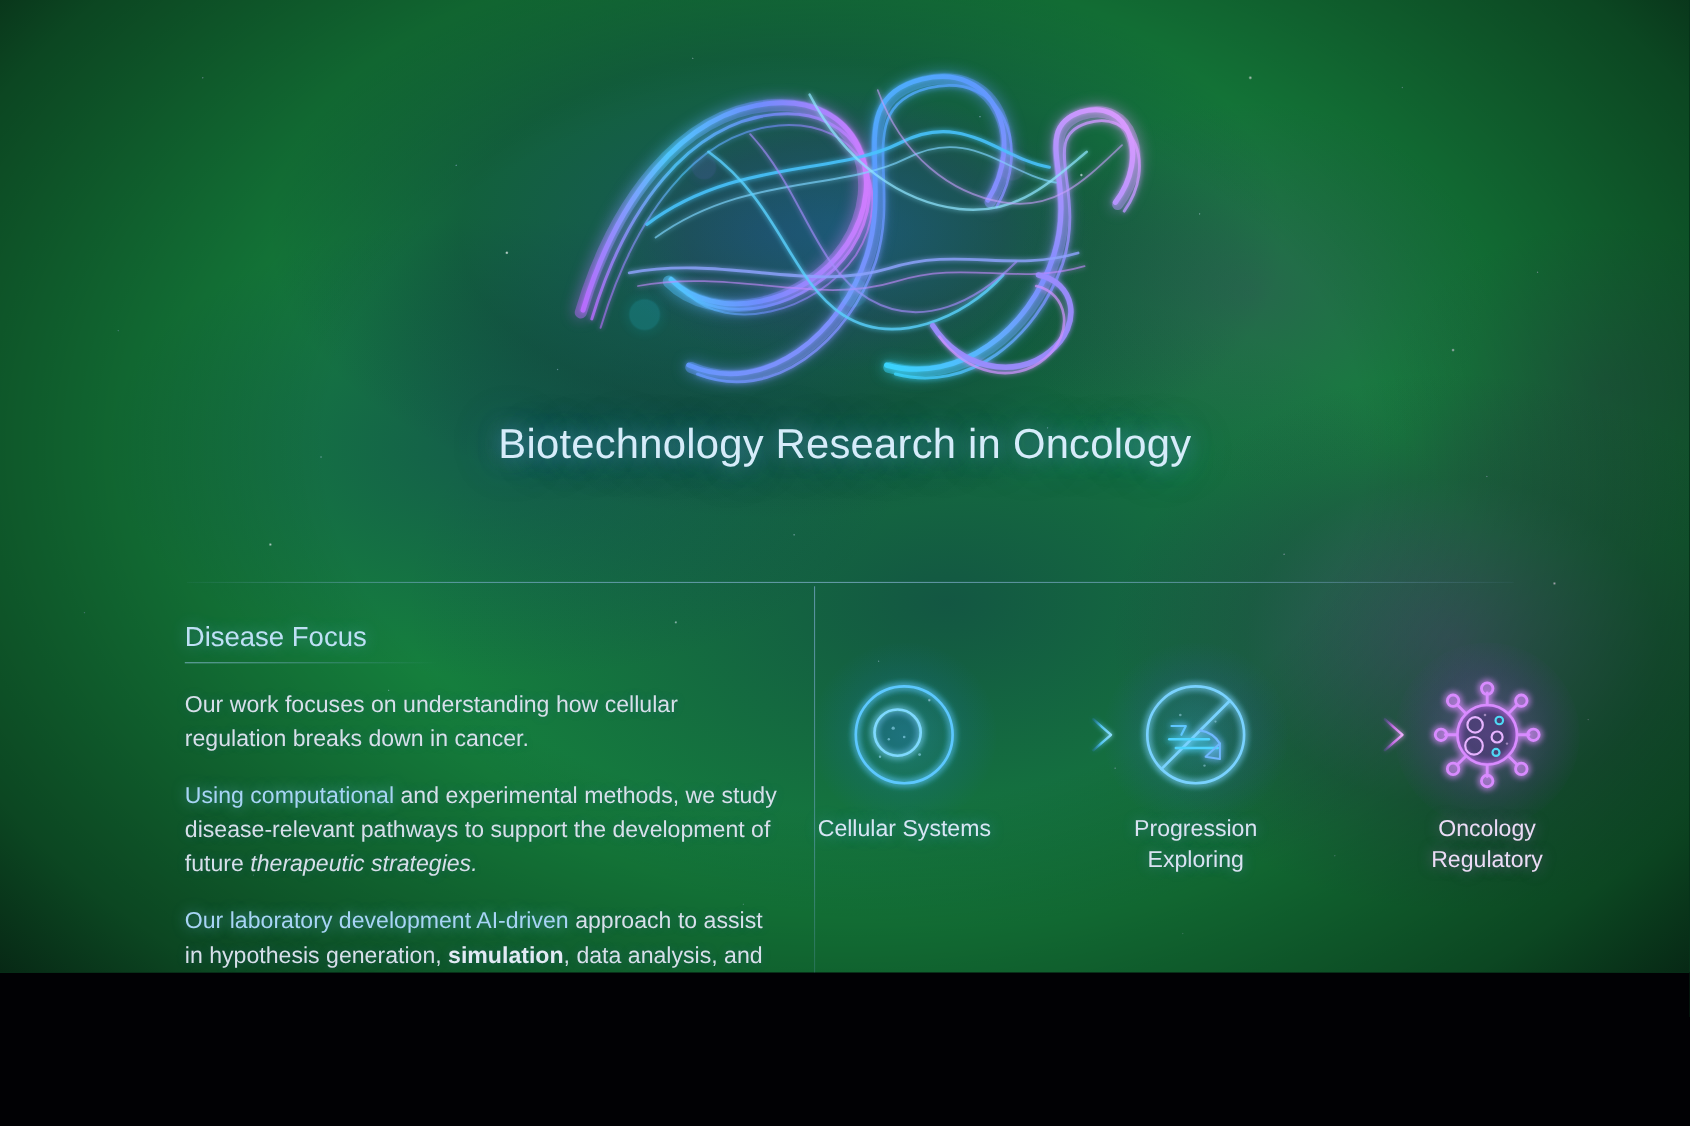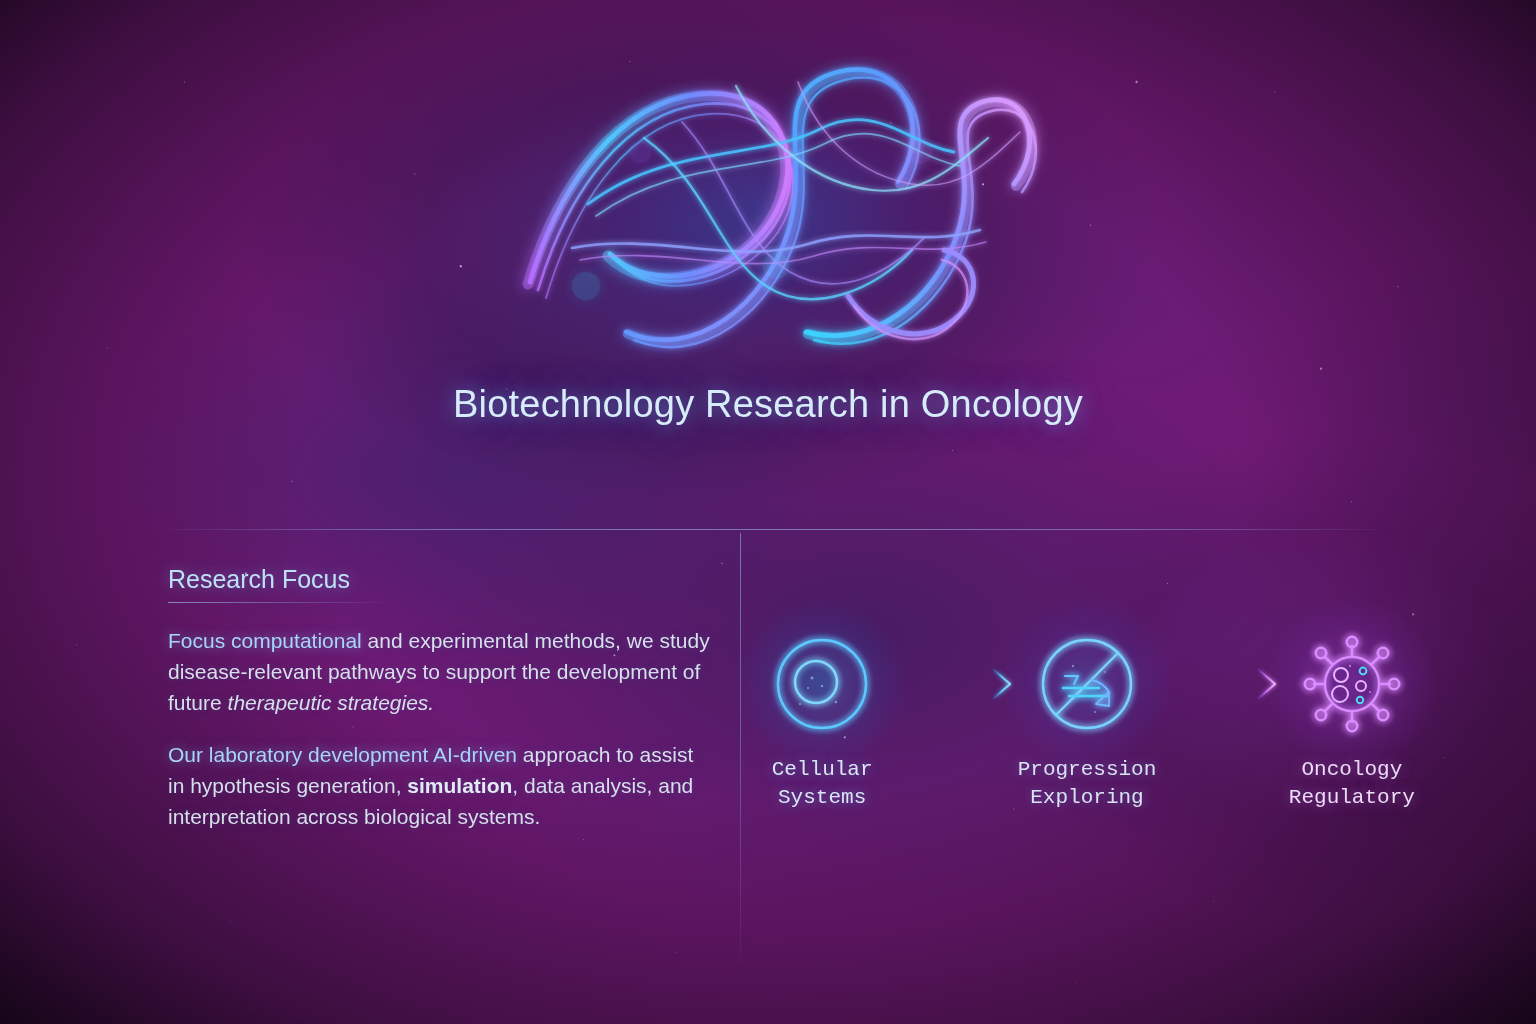--- a/index.html
+++ b/index.html
@@ -7,22 +7,22 @@
 
   html, body {
     width:1536px; height:1024px;
     background:#010104;
     overflow:hidden;
     font-family:"Liberation Sans", sans-serif;
   }
 
   #stage {
     position:relative;
-    width:1536px; height:1024px;
-    background:#701a75;
+    width:1536px; height:884px;
+    background:#15803d;
     overflow:hidden;
   }
 
   
   .bg-layer { position:absolute; inset:0; pointer-events:none; }
 
   #nebula-blue {
     background:
       radial-gradient(ellipse 640px 360px at 46% 24%, rgba(28,54,120,0.55) 0%, rgba(12,24,60,0.30) 45%, rgba(0,0,0,0) 72%),
       radial-gradient(ellipse 520px 300px at 30% 46%, rgba(18,40,96,0.40) 0%, rgba(0,0,0,0) 70%),
@@ -135,21 +135,21 @@
     font-size:21px; line-height:31px; color:#d7dfea;
     margin-bottom:21px; max-width:545px;
     text-shadow:0 0 9px rgba(60,110,180,0.30);
   }
   .hl { color:#a8d4f5; text-shadow:0 0 12px rgba(120,200,255,0.55); }
   .em-italic { font-style:italic; }
   .semi { font-weight:600; color:#e2eaf4; }
 
   
   #right-col {
-    position:absolute; left:742px; top:576px; width:690px; height:400px;font-family:Liberation Mono, monospace;
+    position:absolute; left:742px; top:560px; width:690px; height:400px;
   }
   #pathway {
     position:absolute; left:0; top:50px; width:690px; height:240px;
     display:flex; align-items:flex-start; justify-content:center;
   }
   .node {
     width:190px; display:flex; flex-direction:column; align-items:center;
   }
   .node-icon { width:116px; height:116px; position:relative; }
   .node-icon svg { position:absolute; inset:0; }
@@ -254,26 +254,29 @@
       </g>
     </svg>
   </div>
 
   <h1 id="title">Biotechnology Research in Oncology</h1>
 
   <div id="divider-horizontal"></div>
   <div id="divider-vertical"></div>
 
   <div id="left-col">
-    <h2 id="focus-heading">Research Focus</h2>
+    <h2 id="focus-heading">Disease Focus</h2>
     <div id="focus-underline"></div>
 
-
     <p class="para">
-      <span class="hl">Focus computational</span><span> and experimental methods, we study disease-relevant pathways to support the development of future </span><span class="em-italic">therapeutic strategies.</span>
+      <span>Our work focuses on understanding how cellular regulation breaks down in cancer.</span>
+    </p>
+
+    <p class="para">
+      <span class="hl">Using computational</span><span> and experimental methods, we study disease-relevant pathways to support the development of future </span><span class="em-italic">therapeutic strategies.</span>
     </p>
 
     <p class="para">
       <span class="hl">Our laboratory development AI-driven</span><span> approach to assist in hypothesis generation, </span><span class="semi">simulation</span><span>, data analysis, and interpretation across biological systems.</span>
     </p>
   </div>
 
   <div id="right-col">
     <div id="pathway">
 

